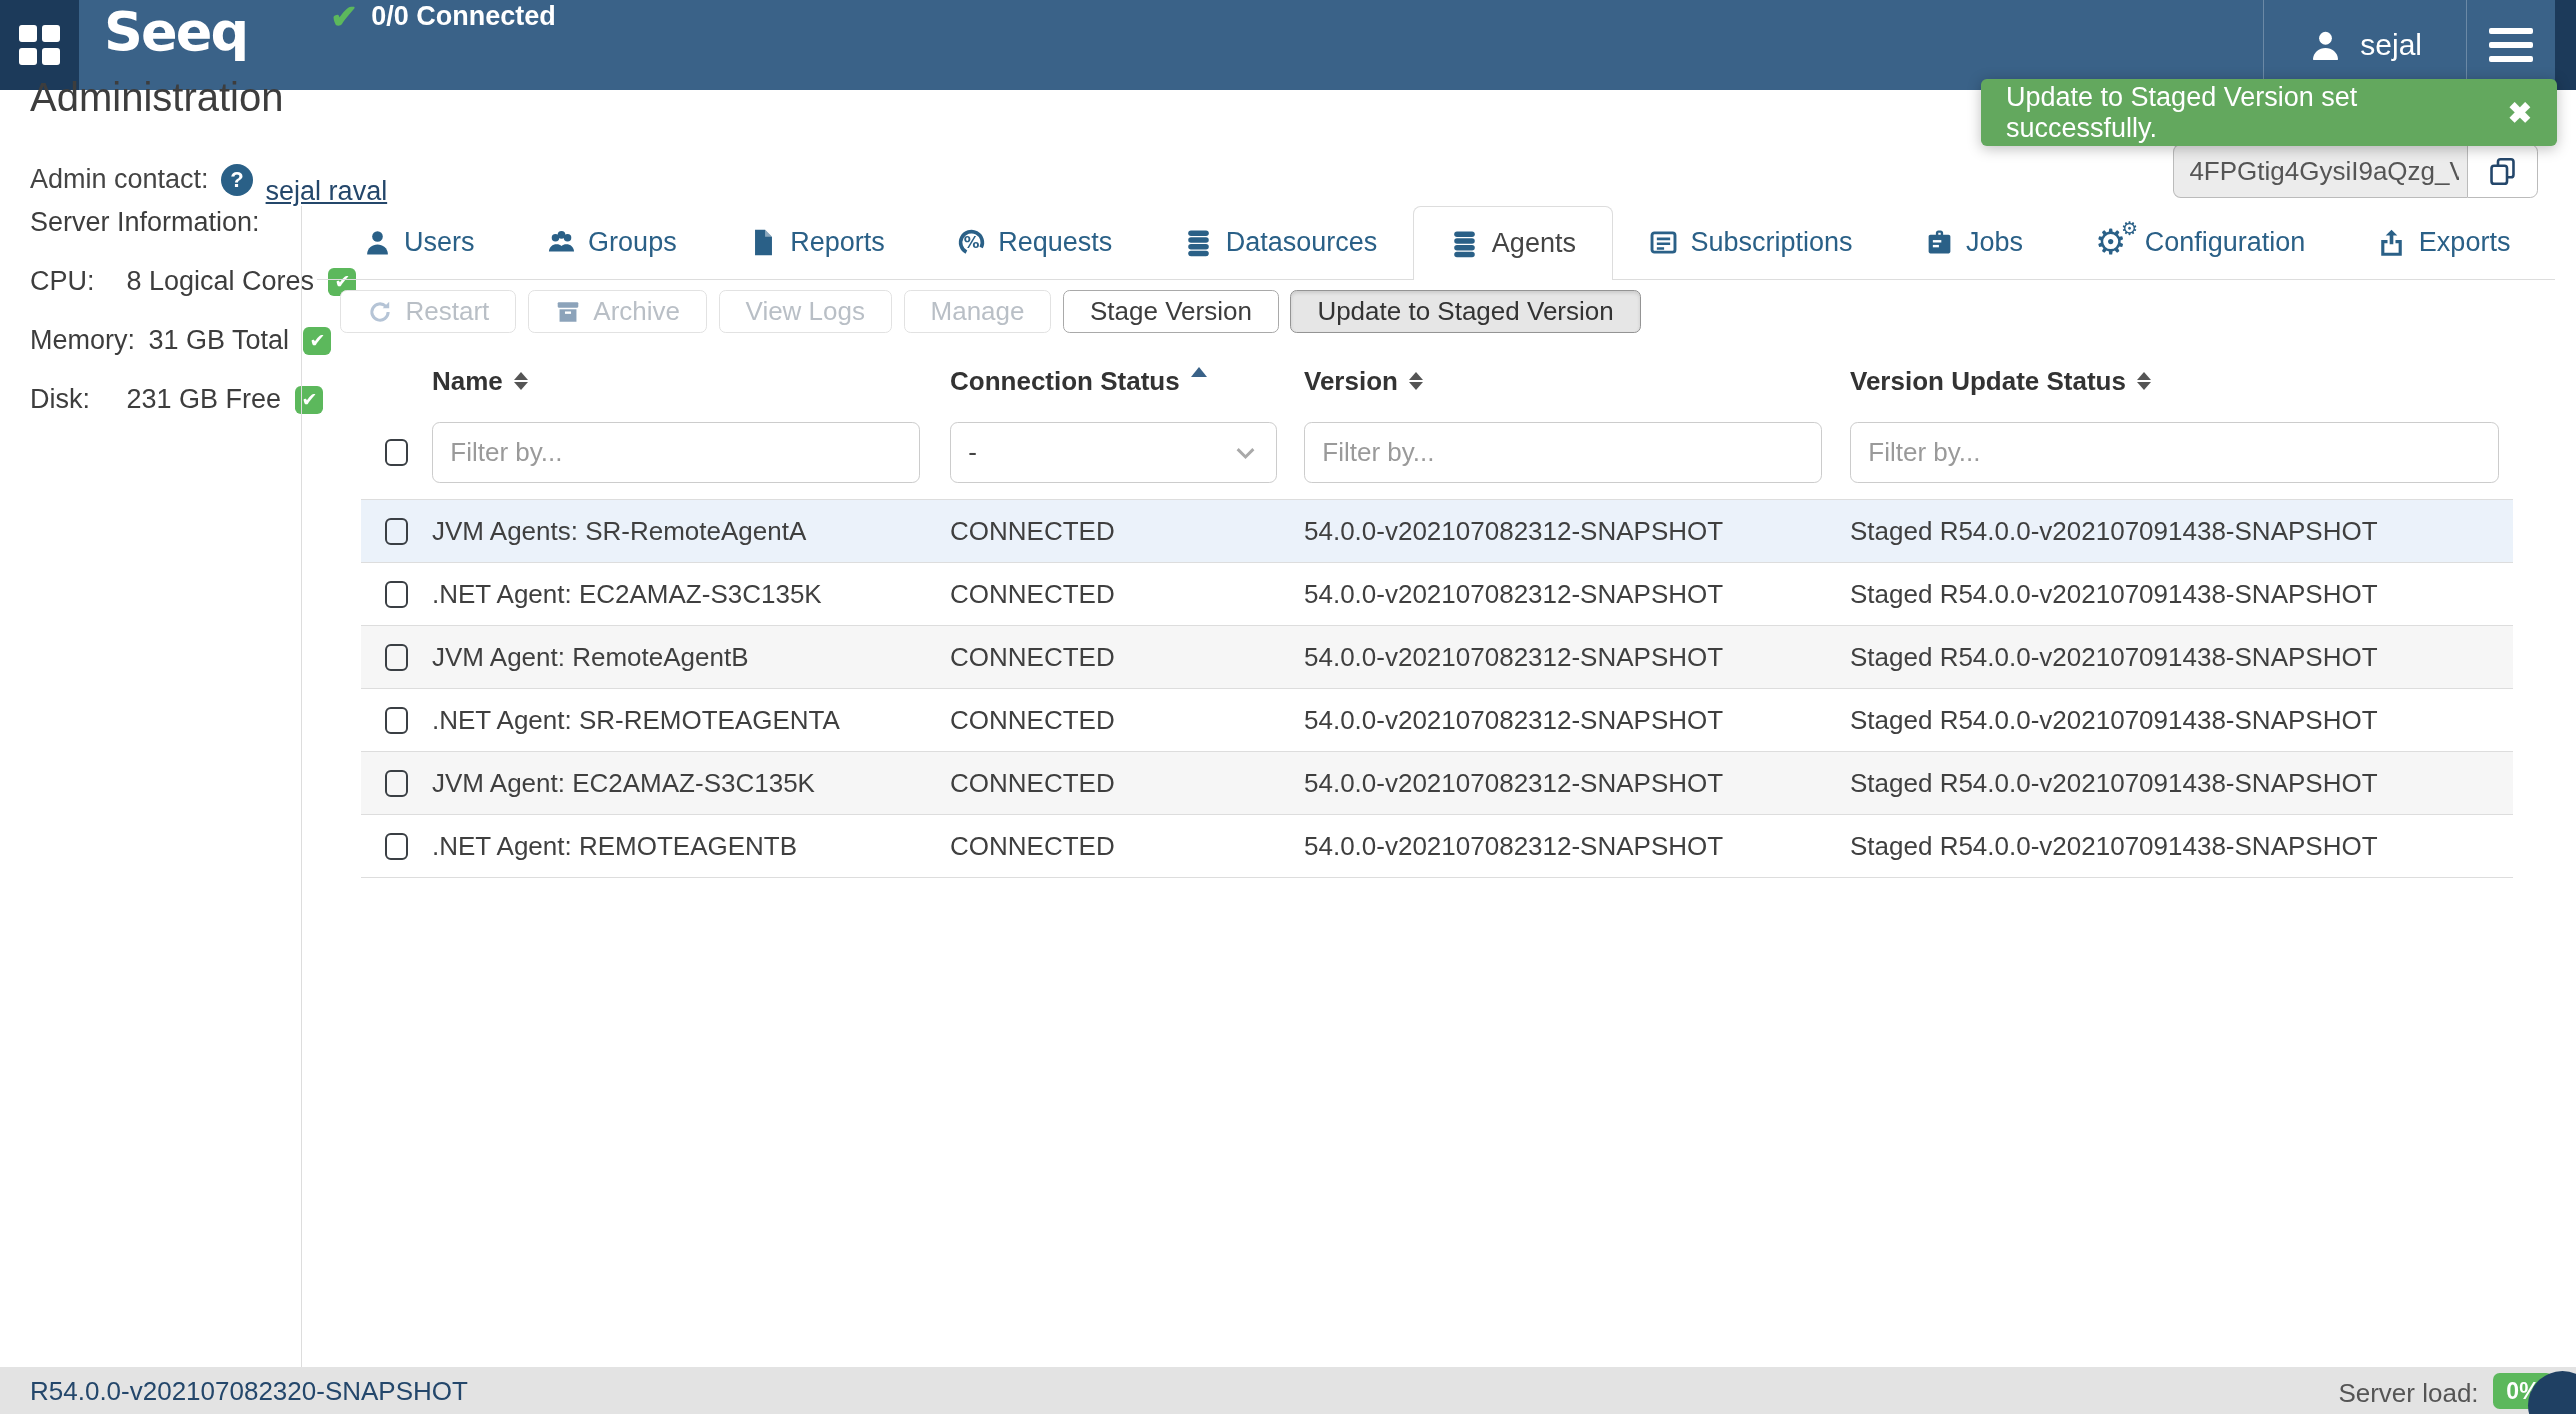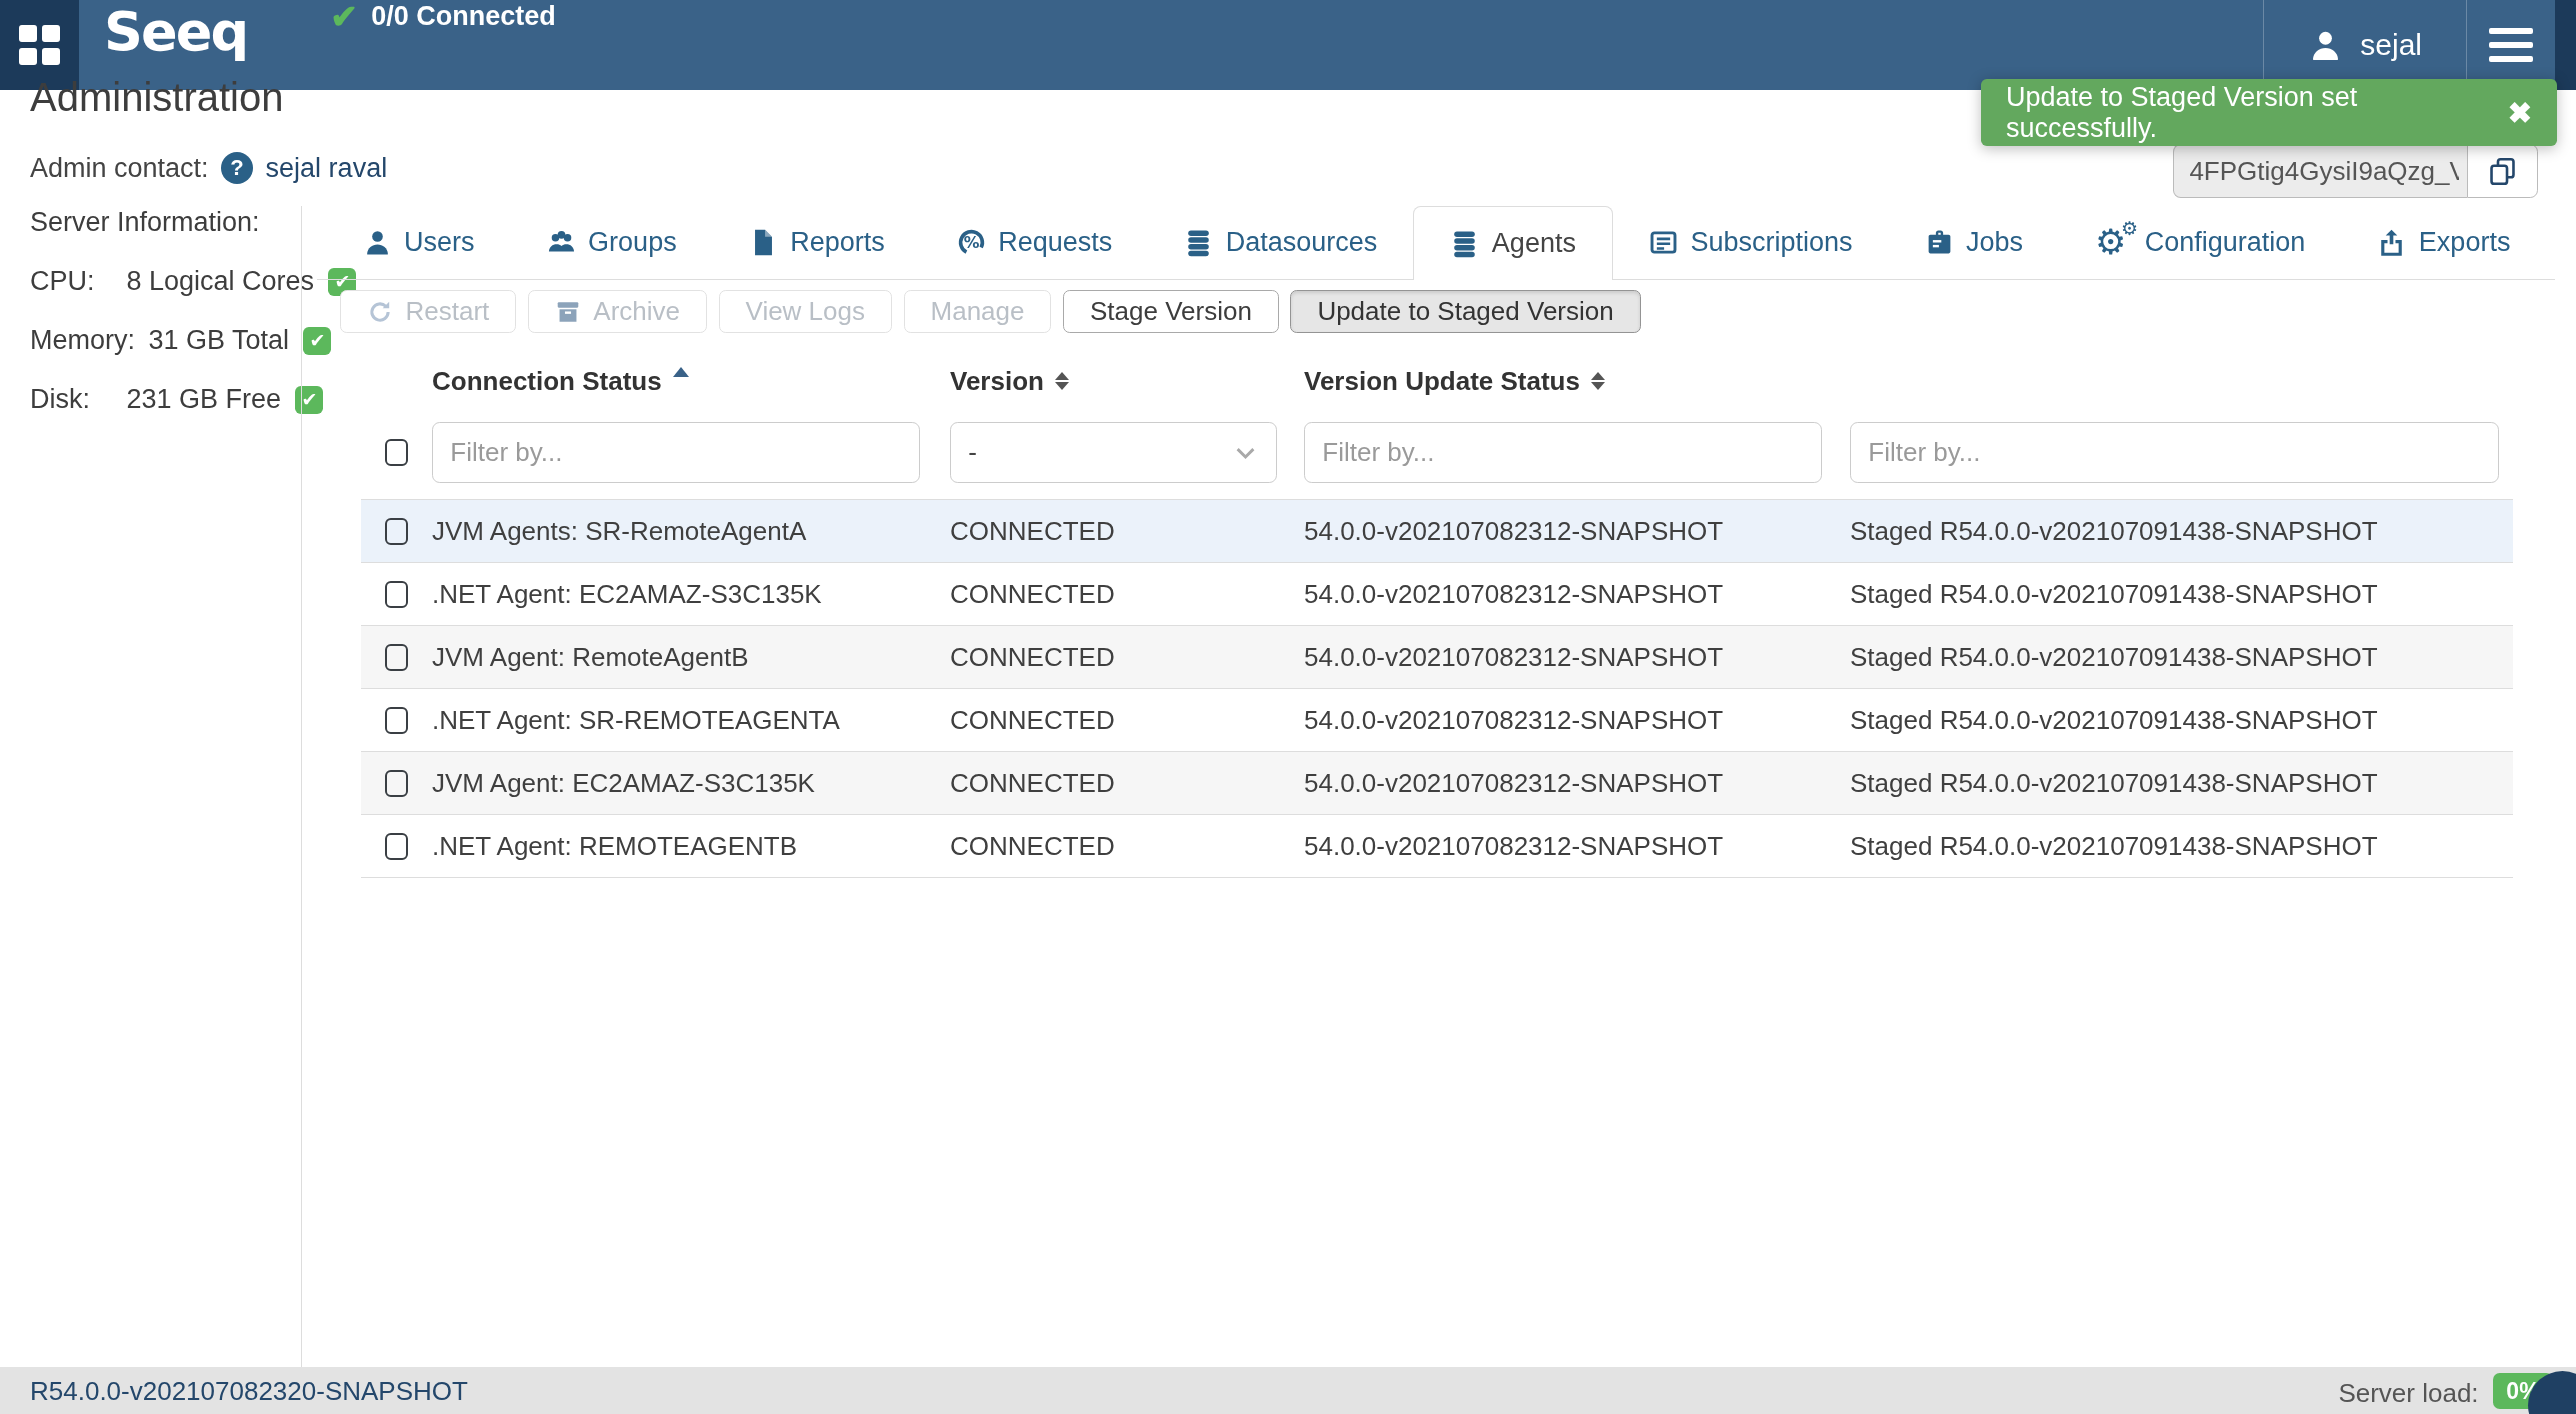--- a/index.html
+++ b/index.html
@@ -35,21 +35,21 @@
                   background:#ececec; color:#555; font-size:26px; padding:0 7.7px 0 15.4px; font-family:inherit;
                   white-space:nowrap; overflow:hidden; }
   .apikey-copy { width:71px; border:1px solid #bbb; border-radius:0 7.7px 7.7px 0; background:#fff;
                  display:flex; align-items:center; justify-content:center; color:#24476b; cursor:pointer; }
 
   
   .page-title { position:absolute; left:30px; top:75px; font-size:40px; color:#3d3d3d; }
   .admin-contact { position:absolute; left:30px; top:152px; display:flex; align-items:center; gap:12.5px; font-size:27px; color:#444; }
   .q-icon { width:32px; height:32px; border-radius:50%; background:#2a6087; color:#fff; font-size:22px; font-weight:bold;
             display:flex; align-items:center; justify-content:center; cursor:pointer; }
-  .admin-link { color:#24476b; cursor:pointer; }
+  .admin-link { color:#24476b; text-decoration:underline; cursor:pointer;margin-top:24px; }
   .server-info { position:absolute; left:30px; top:207px; font-size:27px; color:#3d3d3d; }
   .si-heading { font-weight:normal; }
   .si-row { display:flex; align-items:center; margin-top:28px; }
   .si-label { min-width:83px; margin-right:13.4px; }
   .si-check { width:28px; height:28px; border-radius:5.8px; background:#5cb85c; color:#fff; display:flex;
               align-items:center; justify-content:center; font-size:19px; margin-left:14.4px; flex:none; }
   .divider-v { position:absolute; left:301px; top:206px; width:1px; height:1161px; background:#ddd; }
 
   
   .tabs { position:absolute; left:317px; top:206px; width:2238px; height:74px; display:flex; align-items:stretch;
@@ -297,20 +297,27 @@
     <button class="btn btn-pressed">
       <span>Update to Staged Version</span>
     </button>
   </div>
 
   <div class="agents-table">
 
     <div class="t-grid t-head">
       <div></div>
       <div class="hcell">
+        <span>Name</span>
+        <span class="sorts">
+            <span class="c-up"></span>
+            <span class="c-down"></span>
+          </span>
+      </div>
+      <div class="hcell">
         <span>Connection Status</span>
         <span class="c-asc"></span>
       </div>
       <div class="hcell">
         <span>Version</span>
         <span class="sorts">
             <span class="c-up"></span>
             <span class="c-down"></span>
           </span>
       </div>

